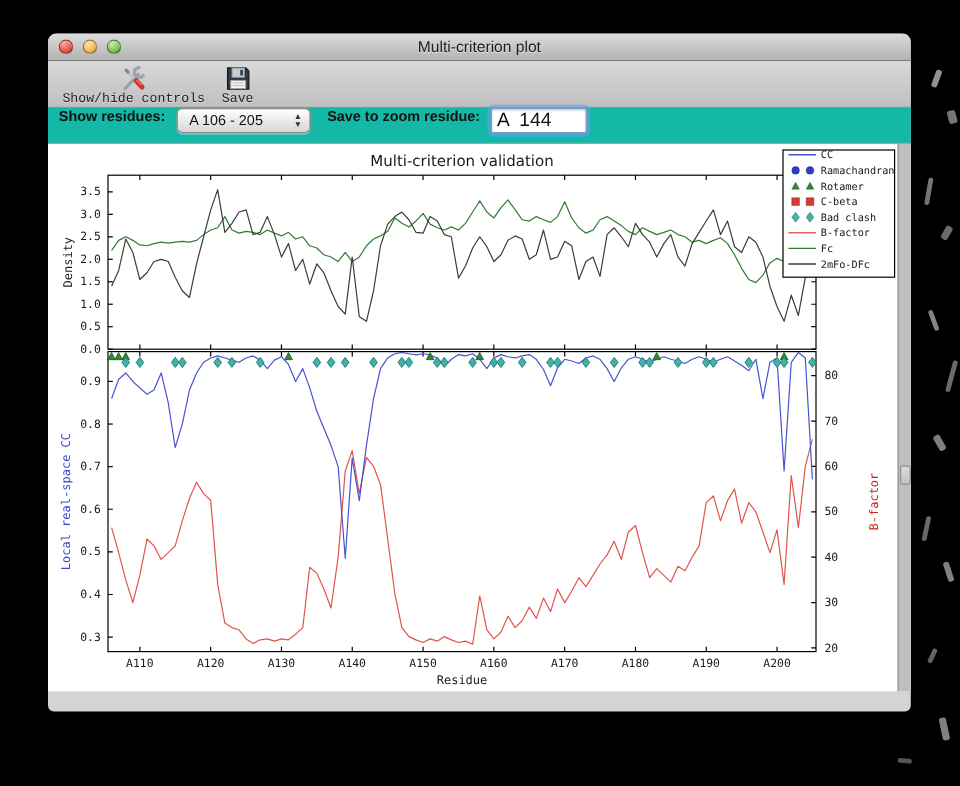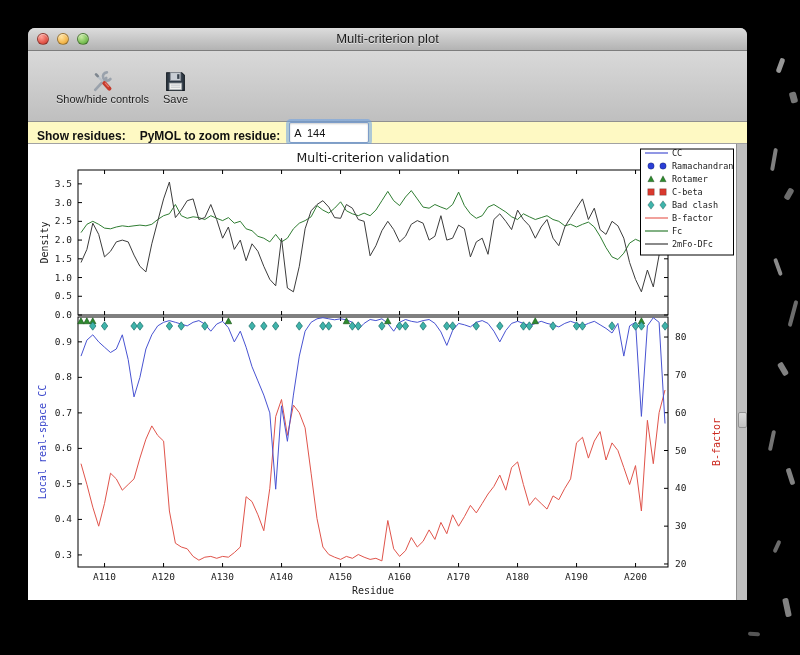--- a/index.html
+++ b/index.html
@@ -1,54 +1,54 @@
 <!DOCTYPE html>
 <html><head>
 <meta charset="utf-8">
 <style>
   html,body{margin:0;padding:0;}
   body{width:800px;height:655px;background:#000;position:relative;overflow:hidden;
        font-family:"Liberation Sans",sans-serif;}
   .artifact{position:absolute;background:#d8d8d8;border-radius:2px;}
-  .window{position:absolute;left:28px;top:28px;width:719px;height:565px;
+  .window{position:absolute;left:40px;top:28px;width:719px;height:565px;
           border-radius:7px 7px 5px 5px;display:flex;flex-direction:column;
           box-shadow:0 12px 30px rgba(0,0,0,.6), 0 0 0 1px rgba(0,0,0,.65);
           background:#d4d4d4;}
   .titlebar{height:22px;border-radius:7px 7px 0 0;position:relative;
             background:linear-gradient(#dcdcdc,#b3b3b3);
             border-bottom:1px solid #7d7d7d;
             text-align:center;line-height:22px;font-size:13px;color:#1c1c1c;
             text-shadow:0 1px 0 rgba(255,255,255,.6);}
   .lights{position:absolute;left:9px;top:5px;display:flex;gap:8px;}
   .light{width:12px;height:12px;border-radius:50%;border:1px solid rgba(0,0,0,.35);
          box-sizing:border-box;box-shadow:inset 0 1px 1px rgba(255,255,255,.5);}
   .light.red{background:radial-gradient(circle at 35% 30%,#ffa39a,#e4574b 60%,#c23a30);}
   .light.yellow{background:radial-gradient(circle at 35% 30%,#ffe3a0,#f4b84e 60%,#d2952f);}
   .light.green{background:radial-gradient(circle at 35% 30%,#c8eaa2,#7cc155 60%,#4f9a38);}
   .toolbar{height:38px;background:linear-gradient(#d9d9d9,#bfbfbf);
            border-bottom:1px solid #909090;display:flex;align-items:flex-start;
-           padding:16px;}
+           padding:0;font-family:Liberation Mono, monospace;}
   .toolitem{display:flex;flex-direction:column;align-items:center;justify-content:flex-start;
             margin-top:1px;padding:1px 6px;cursor:default;}
   .toolitem .ticon{width:25px;height:25px;}
   .toolitem .tlabel{font-size:11px;color:#222;margin-top:-1px;white-space:nowrap;
                     text-shadow:0 1px 0 rgba(255,255,255,.5);}
-  .controls{height:29px;background:#fef9c3;border-bottom:1px solid #a2a2a2;
-            display:flex;align-items:flex-end;font-size:12px;color:#111;}
+  .controls{height:29px;background:#14b8a6;border-bottom:1px solid #a2a2a2;
+            display:flex;align-items:flex-start;font-size:12px;color:#111;}
   .ctl-label{font-weight:bold;margin-left:9px;white-space:nowrap;}
   .popup{position:relative;margin-left:9px;width:112px;height:21px;box-sizing:border-box;
          border:1px solid #8e8e8e;border-radius:5px;
          background:linear-gradient(#ffffff,#d6d6d6);
          box-shadow:inset 0 1px 0 rgba(255,255,255,.9),0 1px 0 rgba(255,255,255,.5);
          font-size:12px;line-height:19px;padding-left:10px;color:#111;}
   .popup .arrows{position:absolute;right:6px;top:3px;display:flex;flex-direction:column;
                  align-items:center;line-height:7px;font-size:7px;color:#333;}
   .zoominput{margin-left:9px;width:74px;height:17px;border:1px solid #7d9dc9;border-radius:2px;
              box-shadow:0 0 0 3px rgba(105,160,230,.55),inset 0 1px 2px rgba(0,0,0,.2);
-             font-family:"Liberation Sans",sans-serif;font-size:11px;padding:1px 0 1px 4px;
+             font-family:"Liberation Sans",sans-serif;font-size:16px;padding:1px 0 1px 4px;
              outline:none;color:#111;background:#fff;}
   .canvas{height:456px;position:relative;background:#ffffff;}
   .scrolltrack{position:absolute;right:0;top:0;width:11px;height:100%;
                background:#bfbfbf;border-left:1px solid #8f8f8f;box-sizing:border-box;}
   .scrollthumb{position:absolute;left:1px;top:268px;width:9px;height:16px;
                background:linear-gradient(#dcdcdc,#c2c2c2);border:1px solid #939393;
                box-sizing:border-box;border-radius:2px;}
   .statusbar{height:20px;background:linear-gradient(#eaeaea,#d0d0d0);
              border-top:1px solid #979797;border-radius:0 0 5px 5px;
              font-size:11px;color:#111;line-height:19px;padding-left:9px;}
@@ -102,21 +102,28 @@
         <rect x="6" y="13.5" width="12" height="6.5" fill="#f3f3f0" stroke="#9aa0a6" stroke-width="0.8"></rect>
         <line x1="7.5" y1="15.5" x2="16.5" y2="15.5" stroke="#b9bec4" stroke-width="0.8"></line>
         <line x1="7.5" y1="17.5" x2="16.5" y2="17.5" stroke="#b9bec4" stroke-width="0.8"></line>
       </svg>
       <span class="tlabel">Save</span>
     </div>
   </div>
 
   <div class="controls">
     <span class="ctl-label">Show residues:</span>
-    <span class="ctl-label" style="margin-left:14px;">PyMOL to zoom residue:</span>
+    <div class="popup">
+      <span>A 106 - 205</span>
+      <span class="arrows">
+          <span>▲</span>
+          <span>▼</span>
+        </span>
+    </div>
+    <span class="ctl-label" style="margin-left:14px;">Save to zoom residue:</span>
     <input class="zoominput" type="text" value="A  144" style="">
   </div>
 
   <div class="canvas">
     <svg id="fig" width="708" height="456" viewBox="0 0 708 456">
         <rect x="0" y="0" width="708" height="456" fill="#ffffff"></rect>
         <rect x="50" y="26" width="590" height="145" fill="#fff" stroke="#000" stroke-width="1"></rect>
         <rect x="50" y="173" width="590" height="250" fill="#fff" stroke="#000" stroke-width="1"></rect>
         <line x1="76.55" y1="26" x2="76.55" y2="30" stroke="#000" stroke-width="1"></line>
         <line x1="76.55" y1="171" x2="76.55" y2="167" stroke="#000" stroke-width="1"></line>

